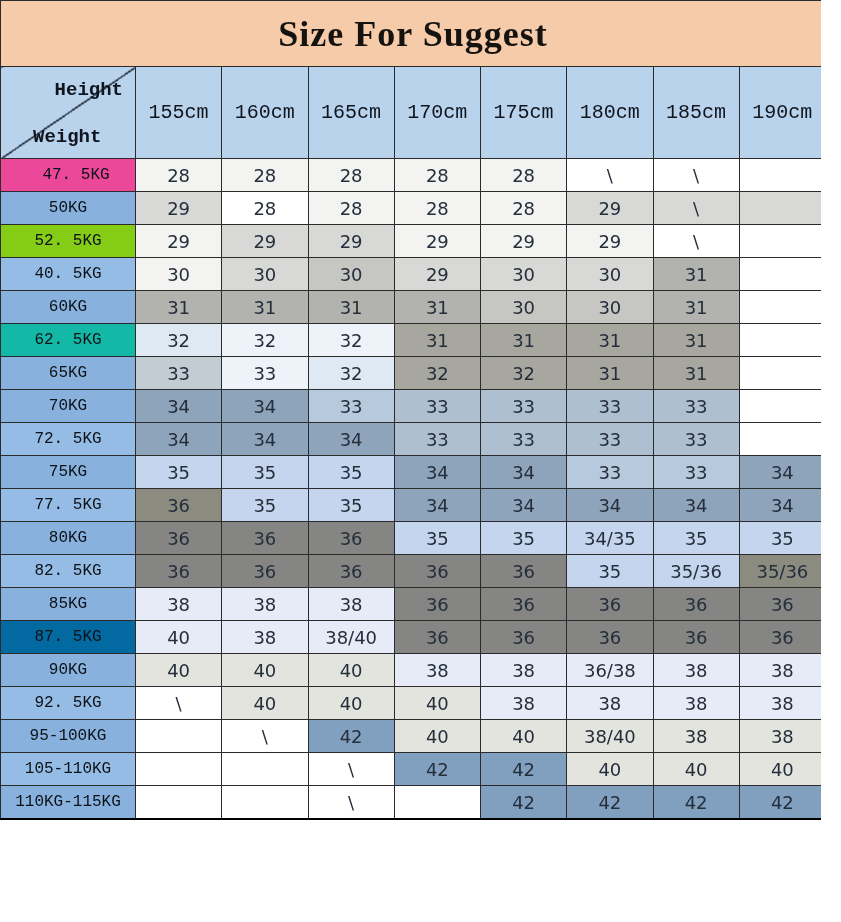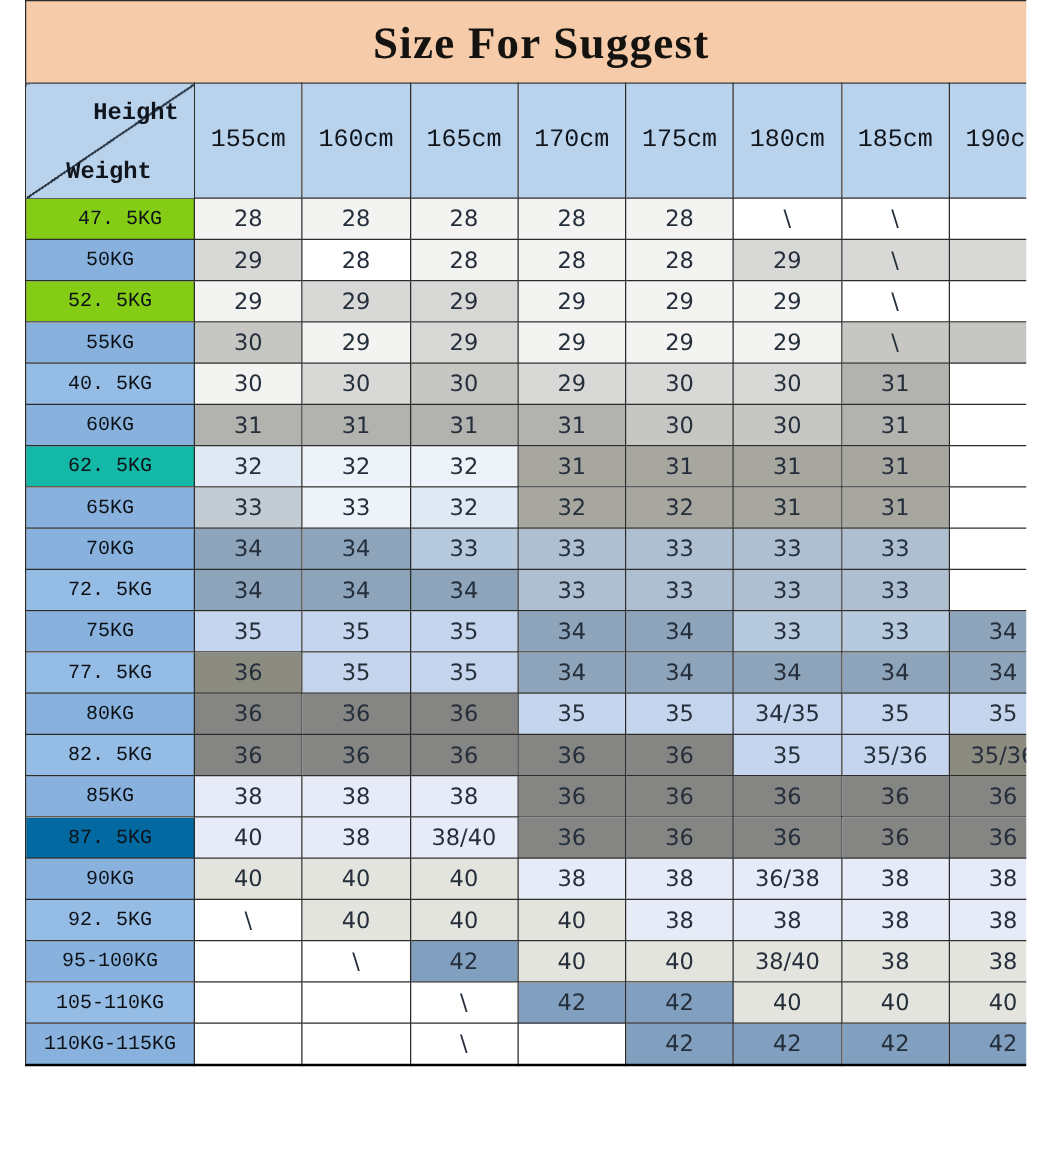--- a/index.html
+++ b/index.html
@@ -1,21 +1,20 @@
 <!DOCTYPE html>
 <html><head>
 <meta charset="utf-8">
 <style>
   html,body{margin:0;padding:0;background:#ffffff;}
   .stage{
     width:821px;height:922px;
     display:flex;align-items:flex-start;
     background:#ffffff;overflow:hidden;
     font-family:"Liberation Sans",sans-serif;
-    gap:20px;
   }
   .gutter{height:100%;background-color:#ffffff;}
   .gutter-left{width:4px;
     background-image:repeating-linear-gradient(to bottom,#ffffff 0 30px,#c3c3c3 30px 31px);}
   .gutter-right{flex:1;
     background-image:repeating-linear-gradient(to bottom,#ffffff 0 30px,#c3c3c3 30px 31px);}
   .sheet{width:826px;flex:0 0 826px;}
   .banner{
     height:66px;display:flex;align-items:center;justify-content:center;
     border:1px solid #2b2b2b;border-bottom:none;box-sizing:border-box;
@@ -84,21 +83,21 @@
             <th class="colhead" style="background: rgb(185, 211, 236);">165cm</th>
             <th class="colhead" style="background: rgb(185, 211, 236);">170cm</th>
             <th class="colhead" style="background: rgb(185, 211, 236);">175cm</th>
             <th class="colhead" style="background: rgb(185, 211, 236);">180cm</th>
             <th class="colhead" style="background: rgb(185, 211, 236);">185cm</th>
             <th class="colhead" style="background: rgb(185, 211, 236);">190cm</th>
           </tr>
       </thead>
       <tbody id="table-body">
           <tr>
-            <td class="weight" style="background: #84cc16; padding-left: 16px;">47. 5KG</td>
+            <td class="weight" style="background: #ec4899; padding-left: 16px;">47. 5KG</td>
             <td class="cell" style="background: rgb(243, 243, 241);">28</td>
             <td class="cell" style="background: rgb(243, 243, 241);">28</td>
             <td class="cell" style="background: rgb(243, 243, 241);">28</td>
             <td class="cell" style="background: rgb(243, 243, 241);">28</td>
             <td class="cell" style="background: rgb(243, 243, 241);">28</td>
             <td class="cell" style="background: rgb(255, 255, 255);">\</td>
             <td class="cell" style="background: rgb(255, 255, 255);">\</td>
             <td class="cell" style="background: rgb(255, 255, 255);"></td>
           </tr>
           <tr>
@@ -115,31 +114,20 @@
           <tr>
             <td class="weight" style="background: #84cc16; margin-left: 20px;">52. 5KG</td>
             <td class="cell" style="background: rgb(243, 243, 241);">29</td>
             <td class="cell" style="background: rgb(216, 216, 214);">29</td>
             <td class="cell" style="background: rgb(216, 216, 214);">29</td>
             <td class="cell" style="background: rgb(243, 243, 241);">29</td>
             <td class="cell" style="background: rgb(243, 243, 241);">29</td>
             <td class="cell" style="background: rgb(243, 243, 241);">29</td>
             <td class="cell" style="background: rgb(255, 255, 255);">\</td>
             <td class="cell" style="background: rgb(255, 255, 255);"></td>
-          </tr>
-          <tr>
-            <td class="weight" style="background: rgb(136, 178, 221);">55KG</td>
-            <td class="cell" style="background: rgb(198, 198, 195);">30</td>
-            <td class="cell" style="background: rgb(243, 243, 241);">29</td>
-            <td class="cell" style="background: rgb(216, 216, 214);">29</td>
-            <td class="cell" style="background: rgb(243, 243, 241);">29</td>
-            <td class="cell" style="background: rgb(243, 243, 241);">29</td>
-            <td class="cell" style="background: rgb(243, 243, 241);">29</td>
-            <td class="cell" style="background: rgb(198, 198, 195);">\</td>
-            <td class="cell" style="background: rgb(198, 198, 195);"></td>
           </tr>
           <tr>
             <td class="weight" style="background: rgb(149, 188, 228);">40. 5KG</td>
             <td class="cell" style="background: rgb(243, 243, 241);">30</td>
             <td class="cell" style="background: rgb(216, 216, 214);">30</td>
             <td class="cell" style="background: rgb(198, 198, 195);">30</td>
             <td class="cell" style="background: rgb(216, 216, 214);">29</td>
             <td class="cell" style="background: rgb(216, 216, 214);">30</td>
             <td class="cell" style="background: rgb(216, 216, 214);">30</td>
             <td class="cell" style="background: rgb(178, 178, 174);">31</td>

